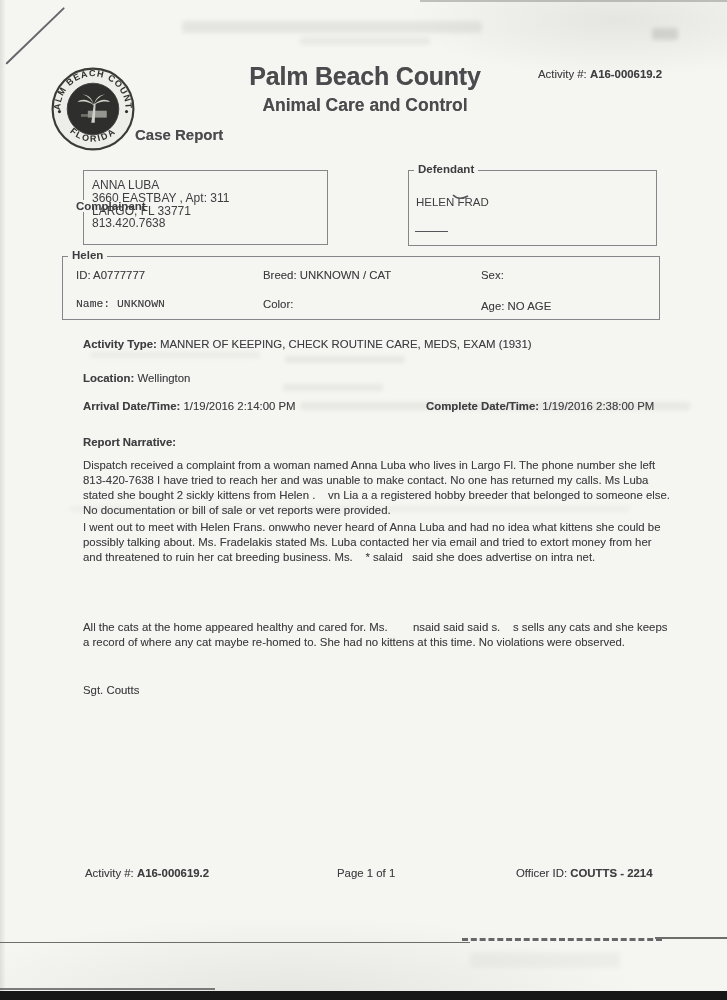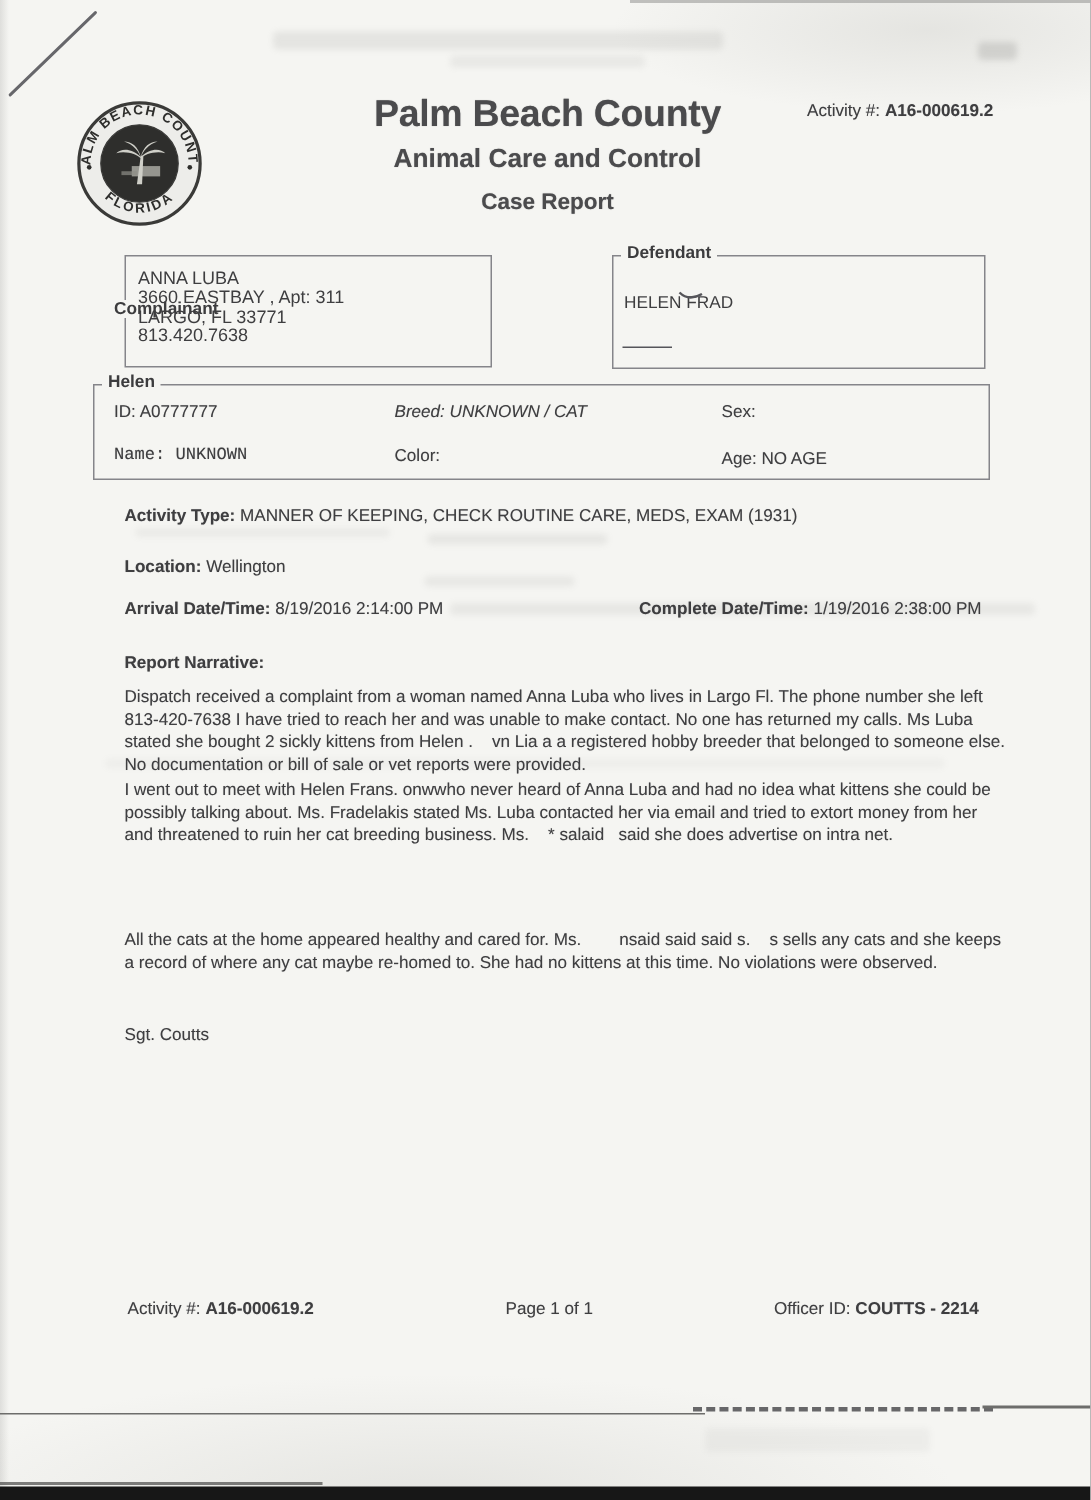--- a/index.html
+++ b/index.html
@@ -18,21 +18,21 @@
   .txt{font-size:11.4px;line-height:15px;text-shadow:0 0 .5px rgba(60,60,62,.35);}
   .small{font-size:11px;line-height:13px;}
   .pre{white-space:pre-wrap;}
   b,.b{font-weight:bold;}
 
   
   .title{font-size:25px;font-weight:bold;color:#4b4b4d;letter-spacing:-.2px;
          width:460px;left:135px;text-align:center;text-shadow:0 0 .6px rgba(70,70,72,.5);}
   .subtitle{font-size:17.5px;font-weight:bold;color:#4b4b4d;width:460px;left:135px;text-align:center;
             text-shadow:0 0 .6px rgba(70,70,72,.5);}
-  .reporttype{font-size:15px;font-weight:bold;color:#4b4b4d;width:460px;left:135px;text-align:center;
+  .reporttype{font-size:15px;font-weight:bold;color:#4b4b4d;width:460px;left:135px;
             text-shadow:0 0 .6px rgba(70,70,72,.5);}
 
   
   .fbox{border:1.4px solid #85858a;background:transparent;}
   .legend{font-weight:bold;font-size:11.5px;background:#f5f5f2;padding:0 4px;color:#3c3c3e;}
 
   
   .ghost{background:#8f8f8c;filter:blur(2.2px);border-radius:3px;pointer-events:none;}
   .diag{width:81px;height:1.8px;background:#4e4e54;transform:rotate(-44deg);
         transform-origin:left center;border-radius:2px;opacity:.85;}
@@ -113,21 +113,21 @@
   </svg>
   <div class="abs underline-mark" style="left:415px;top:231px;width:33px;"></div>
 
   <div class="abs fbox" style="left:62px;top:256px;width:596px;height:62px;"></div>
   <div class="abs legend" style="left:68px;top:249px;">Helen</div>
 
   <div class="abs txt" style="left:76px;top:268px;">
     <span>ID:</span>
     <span>A0777777</span>
   </div>
-  <div class="abs txt" style="left:263px;top:268px;font-style:italic;">
+  <div class="abs txt" style="left:263px;top:268px;">
     <span>Breed:</span>
     <span>UNKNOWN / CAT</span>
   </div>
   <div class="abs txt" style="left:481px;top:268px;">
     <span>Sex:</span>
     <span></span>
   </div>
   <div class="abs txt" style="left:76px;top:297px;font-family:Liberation Mono, monospace;">
     <span>Name:</span>
     <span>UNKNOWN</span>
@@ -144,21 +144,21 @@
   <div class="abs txt" style="left:83px;top:337px;">
     <b>Activity Type:</b>
     <span>MANNER OF KEEPING, CHECK ROUTINE CARE, MEDS, EXAM (1931)</span>
   </div>
   <div class="abs txt" style="left:83px;top:371px;">
     <b>Location:</b>
     <span>Wellington</span>
   </div>
   <div class="abs txt" style="left:83px;top:399px;">
     <b>Arrival Date/Time:</b>
-    <span>8/19/2016 2:14:00 PM</span>
+    <span>1/19/2016 2:14:00 PM</span>
   </div>
   <div class="abs txt" style="left:426px;top:399px;">
     <b>Complete Date/Time:</b>
     <span>1/19/2016 2:38:00 PM</span>
   </div>
 
   <div class="abs txt b" style="left:83px;top:435px;">Report Narrative:</div>
   <div class="abs txt pre" style="left:83px;top:458px;width:588px;">Dispatch received a complaint from a woman named Anna Luba who lives in Largo Fl. The phone number she left 813-420-7638 I have tried to reach her and was unable to make contact. No one has returned my calls. Ms Luba stated she bought 2 sickly kittens from Helen .    vn Lia a a registered hobby breeder that belonged to someone else. No documentation or bill of sale or vet reports were provided.</div>
   <div class="abs txt pre" style="left:83px;top:520px;width:588px;">I went out to meet with Helen Frans. onwwho never heard of Anna Luba and had no idea what kittens she could be possibly talking about. Ms. Fradelakis stated Ms. Luba contacted her via email and tried to extort money from her and threatened to ruin her cat breeding business. Ms.    * salaid   said she does advertise on intra net.</div>
   <div class="abs txt pre" style="left:83px;top:620px;width:588px;">All the cats at the home appeared healthy and cared for. Ms.        nsaid said said s.    s sells any cats and she keeps a record of where any cat maybe re-homed to. She had no kittens at this time. No violations were observed.</div>

